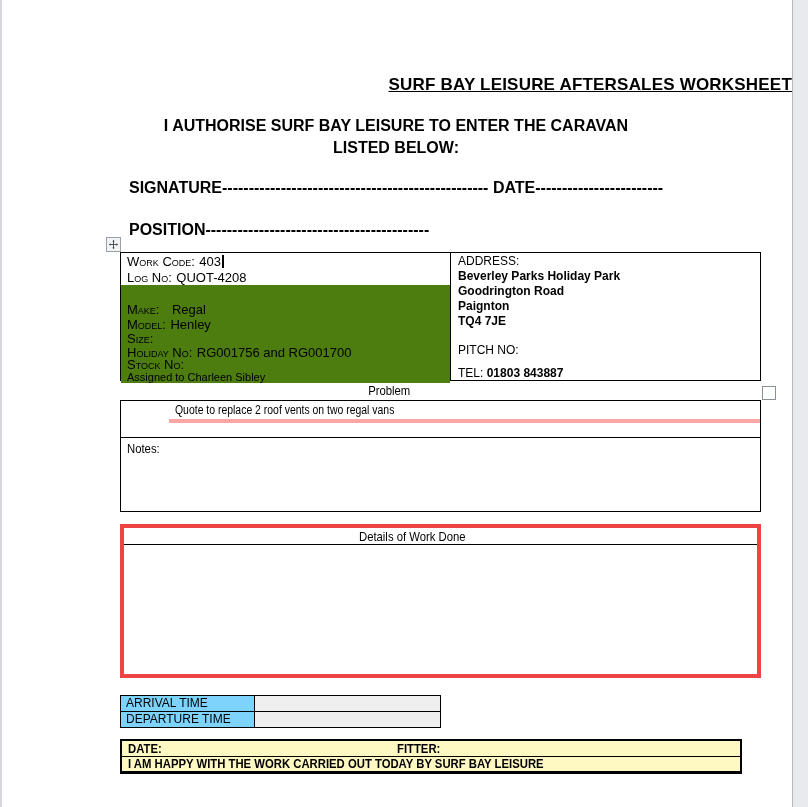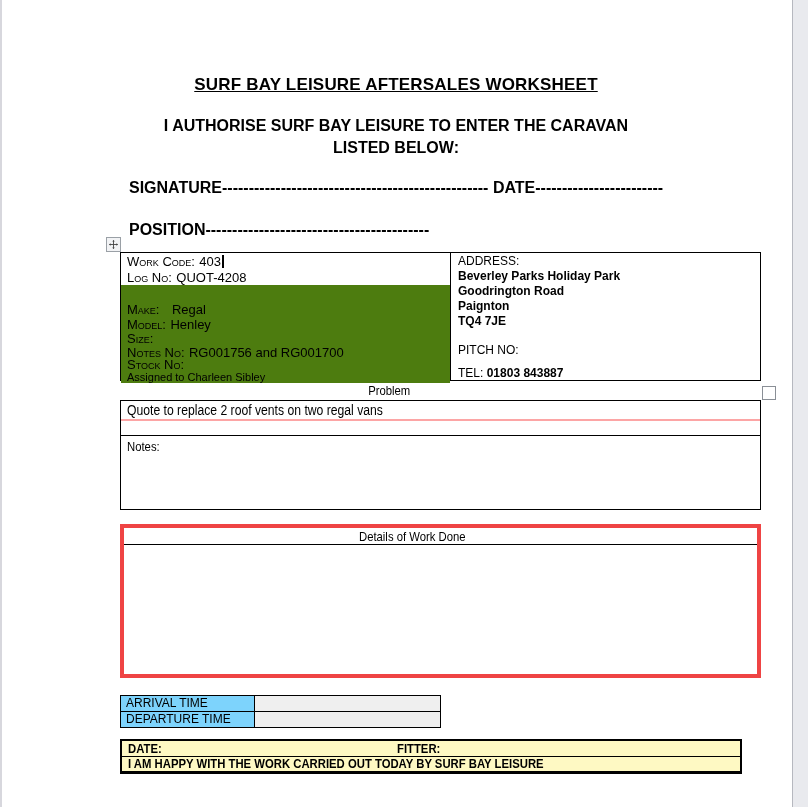--- a/index.html
+++ b/index.html
@@ -5,21 +5,21 @@
   html,body{margin:0;padding:0;}
   body{
     width:808px;height:807px;overflow:hidden;background:#ffffff;
     font-family:"Liberation Sans", sans-serif;color:#000;
     -webkit-font-smoothing:antialiased;
   }
   .page{position:relative;width:808px;height:807px;background:#fff;overflow:hidden;}
   .left-edge{position:absolute;left:0;top:0;width:2px;height:807px;background:#d7d7dd;}
   .app-strip{position:absolute;right:0;top:0;width:15px;height:807px;background:#e9eaee;border-left:1px solid #b6b8bf;}
 
-  .doc-title{position:absolute;top:75px;left:0;width:792px;text-align:center;
+  .doc-title{position:absolute;top:75px;left:0;width:792px;text-align:right;
     font-size:17px;font-weight:bold;letter-spacing:.2px;}
   .doc-title span{text-decoration:underline;}
   .auth-block{position:absolute;top:115px;left:0;width:792px;text-align:center;
     font-size:16px;font-weight:bold;line-height:22px;}
   .sig-line{position:absolute;top:179px;left:129px;font-size:16px;font-weight:bold;white-space:nowrap;}
   .pos-line{position:absolute;top:221px;left:129px;font-size:16px;font-weight:bold;white-space:nowrap;}
 
   
   .move-handle{position:absolute;left:106px;top:237px;width:13px;height:13px;
     border:1px solid #9aa0a6;background:#f2f3f5;display:flex;align-items:center;justify-content:center;}
@@ -41,21 +41,21 @@
   .g3{height:12px;line-height:12px;font-size:11px;}
   .caret{display:inline-block;width:1.5px;height:13px;background:#000;vertical-align:-2px;margin-left:1px;}
   .b{font-weight:bold;}
   .sp14{height:14px;}.sp8{height:8px;}
 
   .problem-head{position:absolute;top:383px;left:130px;width:518px;text-align:center;font-size:13px;}
   .nw{display:inline-block;transform:scaleX(.87);transform-origin:0 50%;white-space:nowrap;}
   .nwc{display:inline-block;transform:scaleX(.87);transform-origin:50% 50%;white-space:nowrap;}
 
   .t2{position:absolute;left:120px;top:400px;width:641px;box-sizing:border-box;border:1px solid #000;}
-  .t2-r1{height:18px;line-height:18px;border-bottom:2px solid #fca5a5;padding-left:6px;font-size:14px;}
+  .t2-r1{height:18px;line-height:18px;border-bottom:4px solid #fca5a5;padding-left:6px;font-size:12px;margin-left:48px;}
   .t2-r2{height:14px;border-bottom:1px solid #000;}
   .t2-r3{height:73px;padding:3px 0 0 6px;font-size:13px;box-sizing:border-box;}
 
   .t3{position:absolute;left:120px;top:524px;width:641px;height:154px;box-sizing:border-box;border:4px solid #ef4444;}
   .t3-head{height:17px;line-height:17px;border-bottom:1px solid #000;text-align:center;
     font-size:13px;box-sizing:border-box;padding-right:56px;}
   .t3-body{height:135px;}
 
   .t4{position:absolute;left:120px;top:695px;width:321px;box-sizing:border-box;border:1.5px solid #000;}
   .t4 .row{display:flex;height:15px;line-height:15px;font-size:12px;}
@@ -118,21 +118,21 @@
         </div>
         <div class="fline g1">
           <span class="lab">Model:</span>
           <span class="val">Henley</span>
         </div>
         <div class="fline g2">
           <span class="lab">Size:</span>
           <span class="val"></span>
         </div>
         <div class="fline g2">
-          <span class="lab">Notes No:</span>
+          <span class="lab">Holiday No:</span>
           <span class="val">RG001756 and RG001700</span>
         </div>
         <div class="fline g3">
           <span class="lab">Stock No:</span>
           <span class="val"></span>
         </div>
         <div class="fline g3">Assigned to Charleen Sibley</div>
       </div>
     </div>
     <div class="t1-right">

